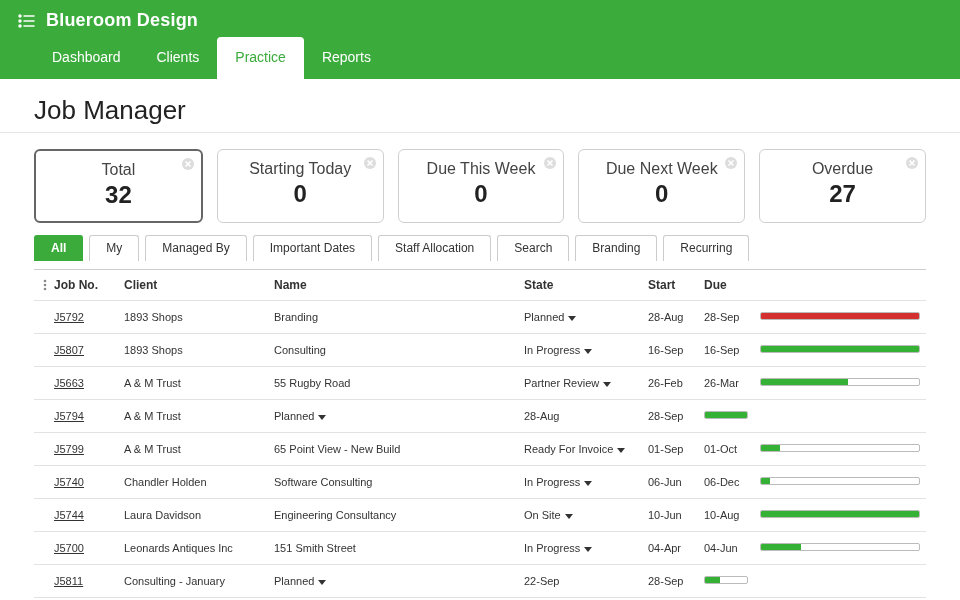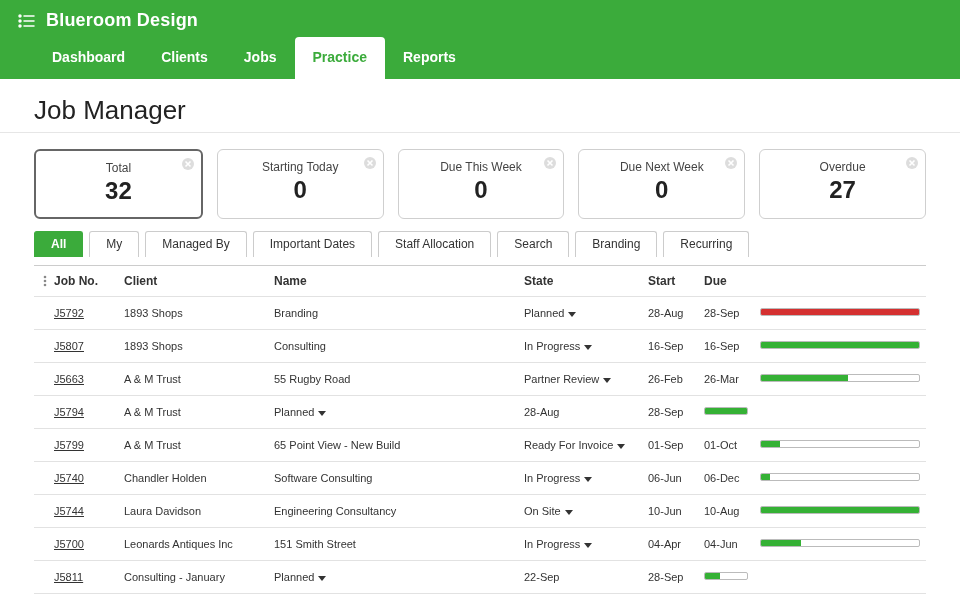--- a/index.html
+++ b/index.html
@@ -7,38 +7,38 @@
 
   .topbar { background: #3bab3b; color: #fff; }
   .brand-row { display: flex; align-items: center; padding: 10px 24px 6px 18px; }
   .menu-icon { width: 18px; height: 14px; margin-right: 10px; cursor: pointer; }
   .menu-icon svg { display: block; }
   .brand { font-size: 18px; font-weight: 700; letter-spacing: .2px; }
 
   .main-nav { display: flex; padding: 0 34px; }
   .main-nav .tab {
     padding: 12px 18px 14px 18px;
-    color: #fff; font-weight: 700; font-size: 14px;
+    color: #fff; font-weight: 400; font-size: 14px;
     cursor: pointer; border-radius: 4px 4px 0 0;
   }
   .main-nav .tab.active { background: #fff; color: #3bab3b; }
 
   .page { padding: 16px 34px 40px 34px; }
   .page-title { font-size: 26px; font-weight: 400; color: #222; margin-bottom: 6px; }
   .title-sep { height: 1px; background: #e6e6e6; margin: 6px -34px 16px -34px; }
 
   .kpi-row { display: flex; gap: 14px; margin-bottom: 12px; }
   .kpi {
     flex: 1 1 0; position: relative;
     border: 1px solid #cfcfcf; border-radius: 6px;
     padding: 10px 10px 12px 10px; text-align: center; background: #fff;
     cursor: pointer;
   }
   .kpi.selected { border-width: 2px; border-color: #666; }
-  .kpi .label { font-size: 12px; color: #444; }
+  .kpi .label { font-size: 16px; color: #444; }
   .kpi .value { font-size: 24px; font-weight: 700; color: #222; margin-top: 2px; }
   .kpi .close { position: absolute; top: 6px; right: 6px; width: 14px; height: 14px; color: #bbb; cursor: pointer; }
   .kpi .close svg { display:block; }
 
   .filter-tabs { display: flex; margin-bottom: 8px; }
   .ftab {
     border: 1px solid #ccc; border-bottom: none;
     padding: 5px 16px 6px 16px; font-size: 12px; color: #333;
     background: #fff; cursor: pointer; margin-right: 6px;
     border-radius: 3px 3px 0 0;
@@ -86,21 +86,20 @@
             <circle cx="2" cy="12" r="1" fill="#fff"></circle>
             <line x1="6" y1="12" x2="16" y2="12"></line>
           </g>
         </svg>
     </span>
     <span class="brand">Blueroom Design</span>
   </div>
   <div class="main-nav" id="main-nav">
       <div class="tab">Dashboard</div>
       <div class="tab">Clients</div>
-      <div class="tab">Jobs</div>
       <div class="tab active">Practice</div>
       <div class="tab">Reports</div>
     </div>
 </div>
 
 <div class="page">
   <div class="page-title">Job Manager</div>
   <div class="title-sep"></div>
 
   <div class="kpi-row" id="kpi-row">

